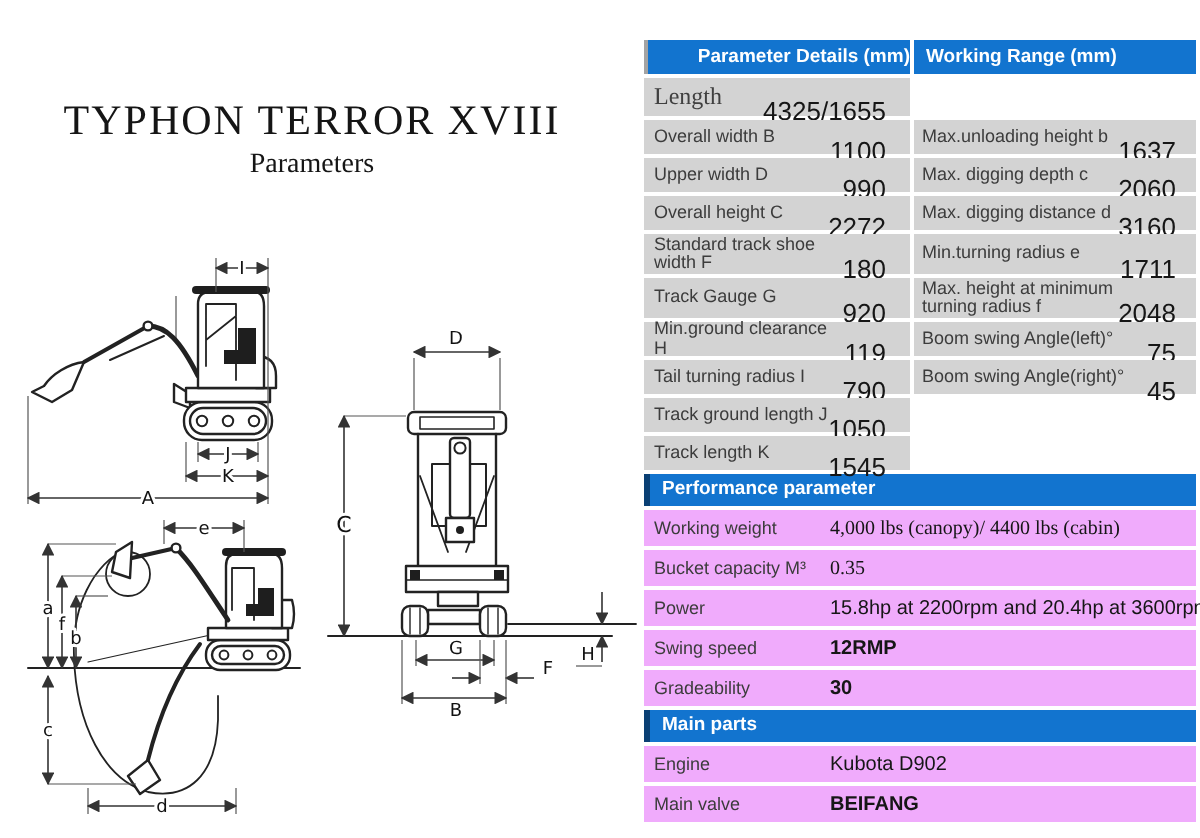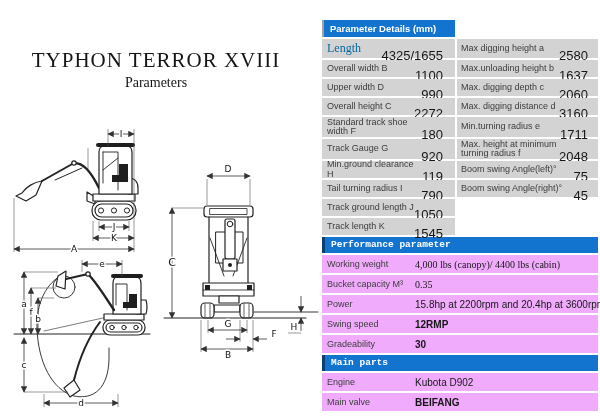--- a/index.html
+++ b/index.html
@@ -18,37 +18,37 @@
   .dim{stroke:#333;stroke-width:0.8;fill:none;}
   .ext{stroke:#555;stroke-width:0.6;fill:none;}
   .dl{font:9px "DejaVu Sans",sans-serif;fill:#111;text-anchor:middle;
       paint-order:stroke;stroke:#fff;stroke-width:3px;stroke-linejoin:round;}
   .dl-big{font-size:11px;}
   
   #right-panel{position:absolute;left:322px;top:20px;width:276px;}
   .hdr-cell{background:#1274cf;color:#fff;font-size:9.5px;font-weight:bold;
             line-height:17px;height:17px;padding-left:6px;box-sizing:border-box;}
   .hdr-row{display:flex;margin-bottom:2px;}
-  .hdr-left{width:133px;border-left:2px solid #a3a3a3;}
+  .hdr-left{width:133px;border-left:2px solid #a3a3a3;text-align:right;}
   .hdr-right{flex:1;margin-left:2px;}
   .dr{display:flex;margin-bottom:2px;}
   .dr .lc{width:133px;background:#d3d3d3;display:flex;align-items:center;
           justify-content:space-between;padding:0 12px 0 5px;box-sizing:border-box;}
   .dr .rc{flex:1;margin-left:2px;background:#d3d3d3;display:flex;align-items:center;
           justify-content:space-between;padding:0 10px 0 4px;box-sizing:border-box;}
   .dr .rc.empty{background:transparent;}
   .h17{height:17px}.h19{height:19px}.h24{height:20px}
   .plabel{font-size:9px;color:#3c3c3c;line-height:1.05;}
   .pvalue{font-size:13px;color:#161616;font-weight:normal;white-space:nowrap;margin-top:14px;}
   .wrap .plabel{max-width:84px;}
   .wrapr .plabel{max-width:100px;}
-  .serif-label{font-family:"Liberation Serif",serif;font-size:12px;color:#0369a1;}
+  .serif-label{font-family:"Liberation Serif",serif;font-size:12px;color:#404040;}
   .sec-bar{height:16px;background:#1274cf;border-left:3px solid #0a3f74;color:#fff;
            font-size:9.5px;font-weight:bold;line-height:16px;padding-left:6px;
-           box-sizing:border-box;margin-bottom:2px;font-family:Liberation Mono, monospace;}
+           box-sizing:border-box;margin-bottom:2px;}
   .pr{display:flex;height:18px;margin-bottom:2px;background:#f0abfc;align-items:center;
       box-sizing:border-box;}
   .pr .pl{flex:0 0 88px;padding-left:5px;font-size:9px;color:#3c3c3c;}
   .pr .pv{flex:1;font-size:10px;color:#161616;white-space:nowrap;}
   .v-serif{font-family:"Liberation Serif",serif;font-size:12px;}
   .v-big{font-size:11px;}
   .v-bold{font-weight:bold;font-size:9.5px;}
 </style>
 </head>
 <body>
@@ -213,30 +213,27 @@
     <div id="title-block">
       <div id="title-line1">TYPHON TERROR XVIII</div>
       <div id="title-line2">Parameters</div>
     </div>
   </div>
 
   <div id="right-panel">
 
     <div class="hdr-row">
       <div class="hdr-cell hdr-left">Parameter Details (mm)</div>
+      <div class="hdr-cell hdr-right">Working Range (mm)</div>
     </div>
 
     <div class="dr h19">
       <div class="lc">
           <span class="plabel serif-label">Length</span>
           <span class="pvalue">4325/1655</span>
-        </div>
-      <div class="rc">
-          <span class="plabel">Max digging height a</span>
-          <span class="pvalue">2580</span>
         </div>
     </div>
     <div class="dr h17">
       <div class="lc">
           <span class="plabel">Overall width B</span>
           <span class="pvalue">1100</span>
         </div>
       <div class="rc">
           <span class="plabel">Max.unloading height b</span>
           <span class="pvalue">1637</span>

